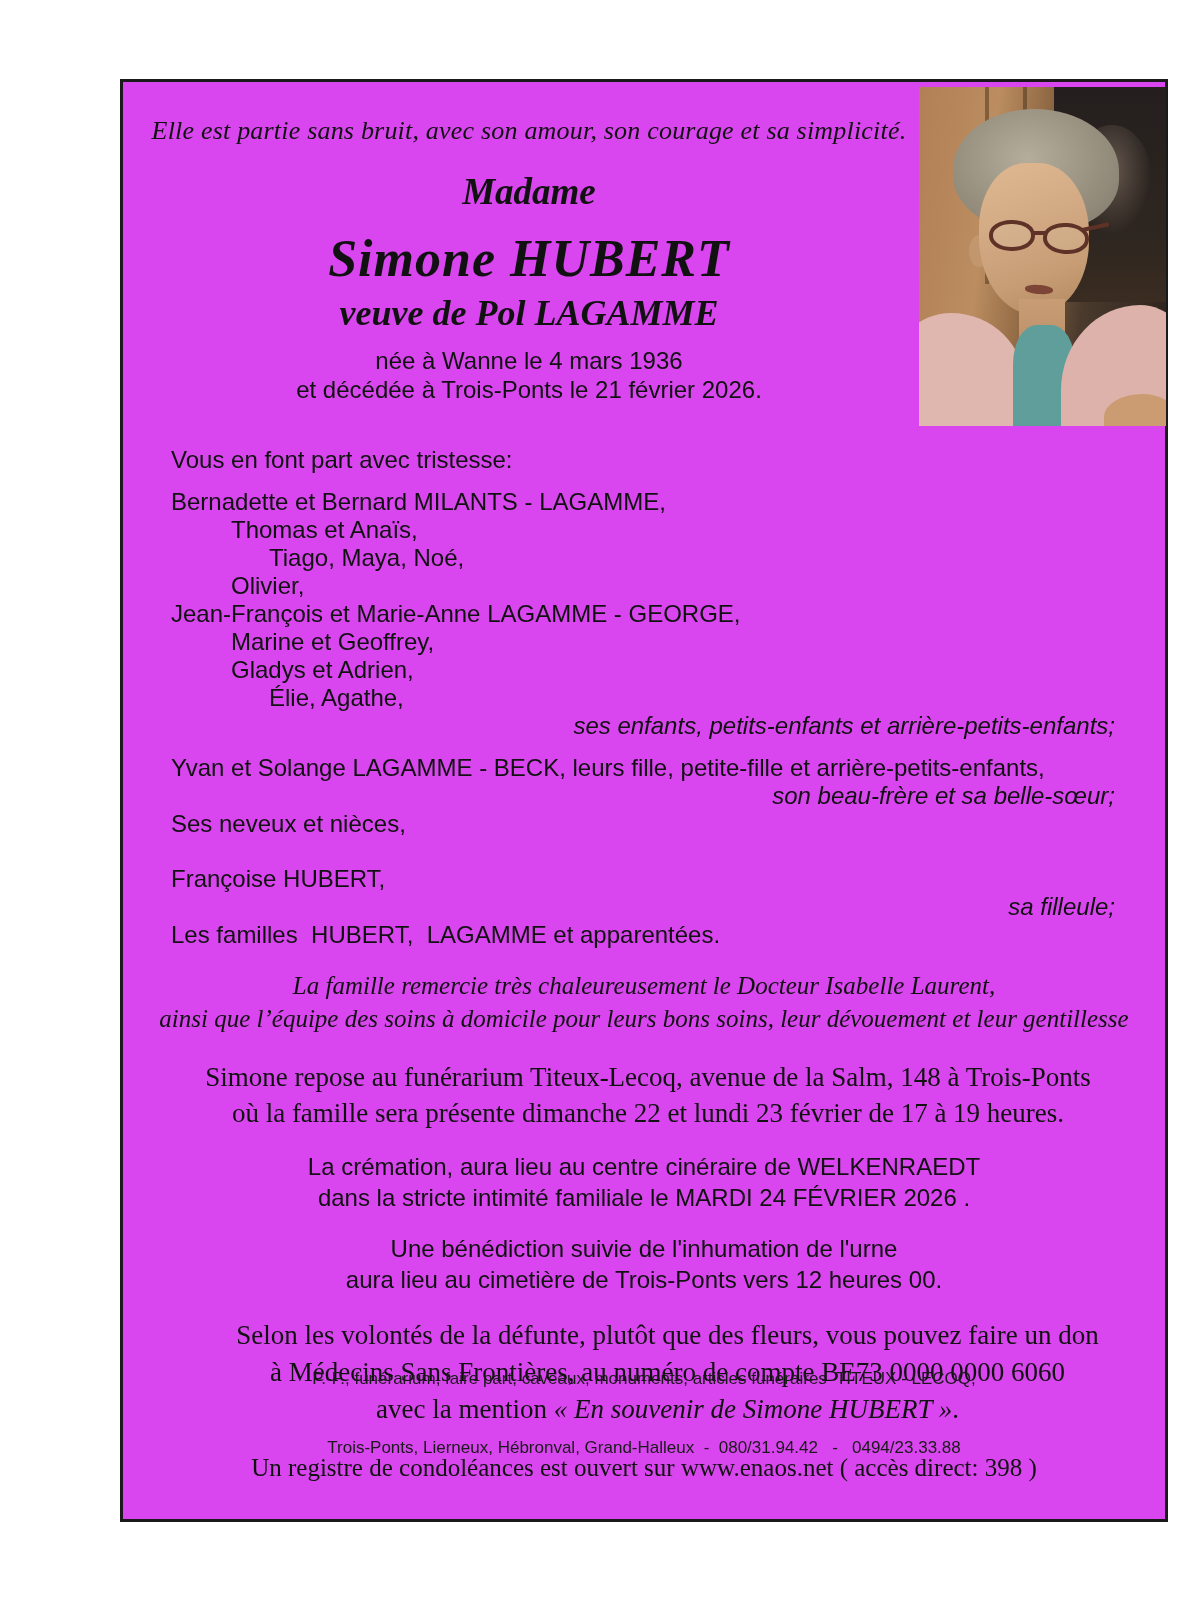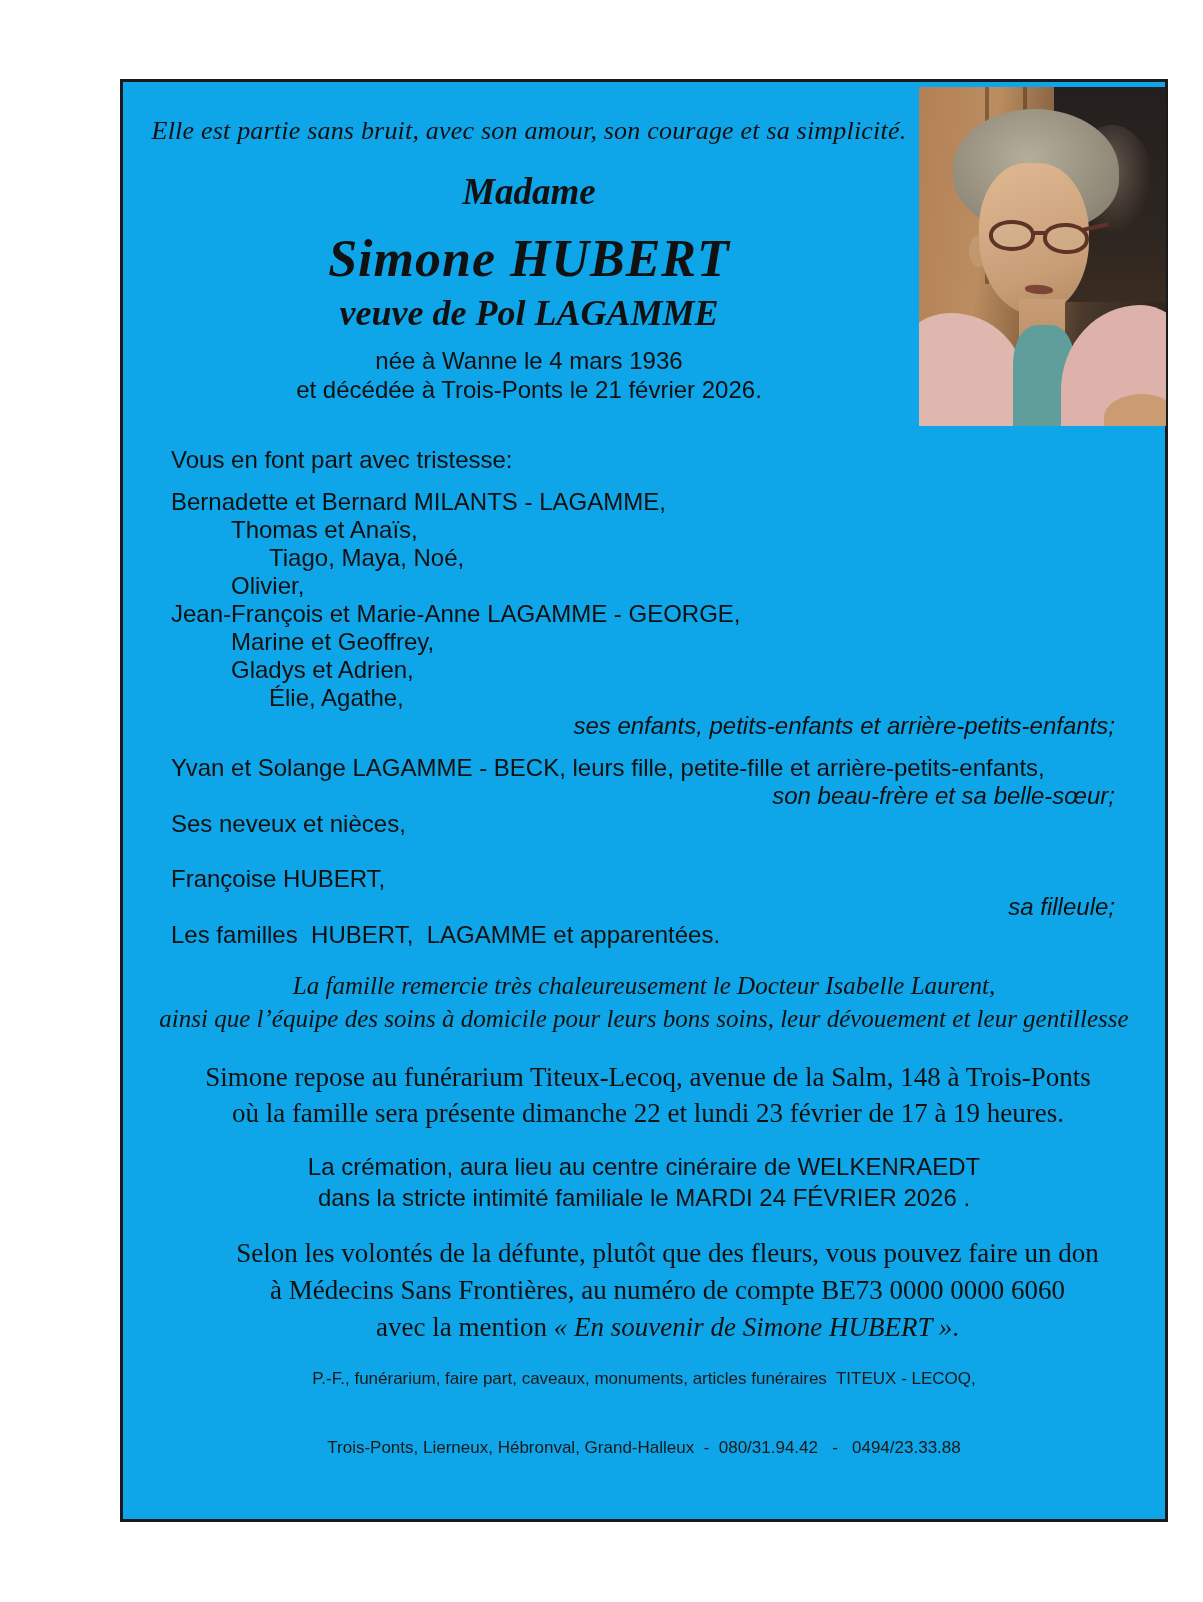--- a/index.html
+++ b/index.html
@@ -4,21 +4,21 @@
 <style>
   html,body{margin:0;padding:0;}
   body{
     width:1203px;height:1602px;position:relative;
     background:#ffffff;color:#111;
     font-family:"Liberation Sans", sans-serif;
     overflow:hidden;
   }
   .frame{
     position:absolute;left:120px;top:79px;width:1048px;height:1443px;
-    border:3px solid #1a1a1a;box-sizing:border-box;background:#0ea5e9;
+    border:3px solid #1a1a1a;box-sizing:border-box;background:#d946ef;
   }
 
   
   .header-block{width:812px;text-align:center;}
   .epitaph{
     margin-top:34px;font-family:"Liberation Serif", serif;
     font-style:italic;font-size:26px;letter-spacing:.2px;
   }
   .salutation{
     margin-top:24px;font-family:"Liberation Serif", serif;
@@ -189,26 +189,31 @@
   <div class="repose">
     <div>Simone repose au funérarium Titeux-Lecoq, avenue de la Salm, 148 à Trois-Ponts</div>
     <div>où la famille sera présente dimanche 22 et lundi 23 février de 17 à 19 heures.</div>
   </div>
 
   <div class="cremation">
     <div>La crémation, aura lieu au centre cinéraire de WELKENRAEDT</div>
     <div>dans la stricte intimité familiale le MARDI 24 FÉVRIER 2026 .</div>
   </div>
 
+  <div class="benediction">
+    <div>Une bénédiction suivie de l'inhumation de l'urne</div>
+    <div>aura lieu au cimetière de Trois-Ponts vers 12 heures 00.</div>
+  </div>
 
   <div class="donation">
     <div>Selon les volontés de la défunte, plutôt que des fleurs, vous pouvez faire un don</div>
     <div>à Médecins Sans Frontières, au numéro de compte BE73 0000 0000 6060</div>
     <div><span>avec la mention </span><span class="it">« En souvenir de Simone HUBERT »</span><span>.</span></div>
   </div>
 
+  <div class="registry">Un registre de condoléances est ouvert sur www.enaos.net ( accès direct: 398 )</div>
 
   <div class="footer">
     <div>P.-F., funérarium, faire part, caveaux, monuments, articles funéraires  TITEUX - LECOQ,</div>
     <div>Trois-Ponts, Lierneux, Hébronval, Grand-Halleux  -  080/31.94.42   -   0494/23.33.88</div>
   </div>
 
 </div>
 
 </body></html>

